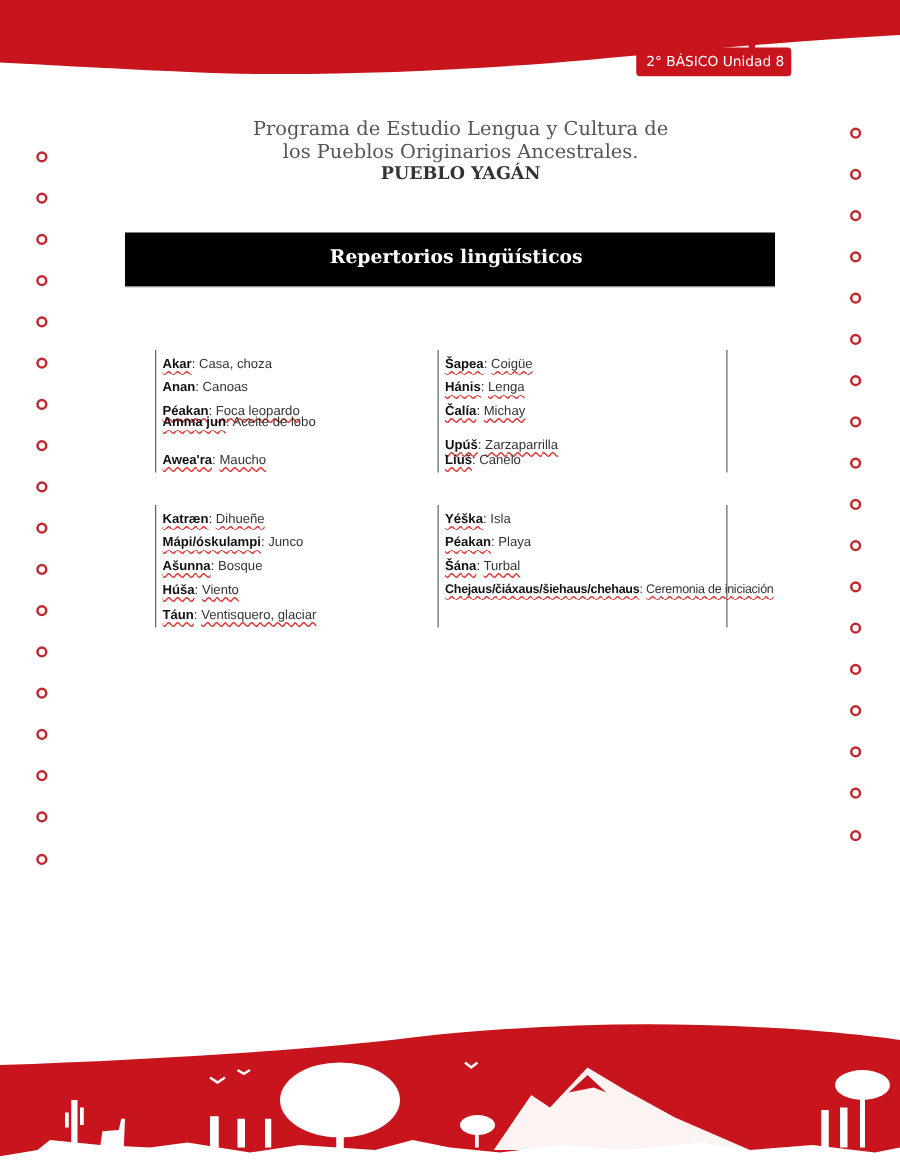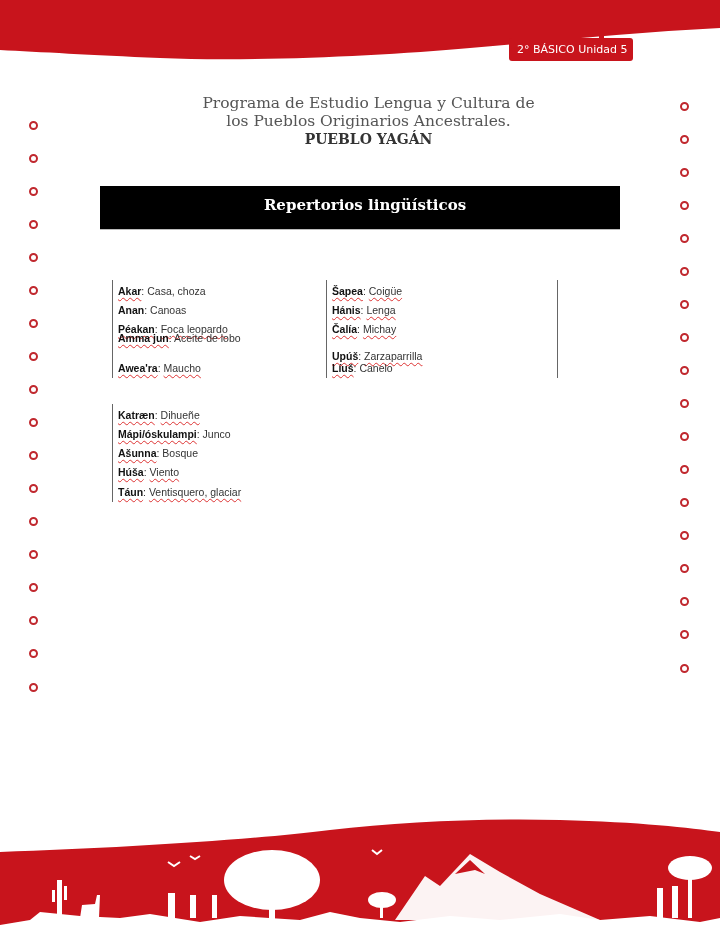--- a/index.html
+++ b/index.html
@@ -27,37 +27,37 @@
 
   .section-bar {
     position: absolute; left: 100px; top: 186px; width: 520px; height: 43px;
     background: #000; color: #fff; font-family: "DejaVu Serif", serif;
     font-weight: bold; font-size: 15px; padding: 10px 0 0 10px;
     box-shadow: 0 1px 0 #bbb;
     text-align: center;
   }
 
   .vocab-table { position: absolute; left: 112px; width: 497px; display: flex; }
-  .vocab-table .col { position: relative; height: 100%; }
+  .vocab-table .col { position: relative; height: 100%; margin-left: 12px; }
   .vocab-table .col.left { width: 214px; border-left: 1.5px solid #666; }
   .vocab-table .col.right { width: 232px; border-left: 1.5px solid #666; border-right: 1.5px solid #666; }
   .entry { position: absolute; left: 5px; font-size: 10.5px; white-space: nowrap; color: #333; }
   .entry .term { font-weight: bold; color: #111; text-decoration: underline wavy #d33; text-decoration-thickness: 1px; text-underline-offset: 2px; }
   .entry .def.spell { text-decoration: underline wavy #d33; text-decoration-thickness: 1px; text-underline-offset: 2px; }
 
   .bottom-art { position: absolute; left: 0; top: 790px; width: 720px; height: 142px; }
 </style>
 </head>
 <body>
 
 <svg class="top-wave" viewBox="0 0 720 80" preserveAspectRatio="none">
   <path d="M0,0 H720 V28 C640,32 560,40 470,48 C380,56 250,62 160,58 C90,55 40,52 0,50 Z" fill="#c8141c"></path>
 </svg>
 <div class="badge-stem"></div>
-<div class="badge">2° BÁSICO Unidad 5</div>
+<div class="badge">2° BÁSICO Unidad 8</div>
 
 <div class="dots" style="left:29px;">
   <div class="dot" style="top:121px"></div>
   <div class="dot" style="top:154px"></div>
   <div class="dot" style="top:187px"></div>
   <div class="dot" style="top:220px"></div>
   <div class="dot" style="top:253px"></div>
   <div class="dot" style="top:286px"></div>
   <div class="dot" style="top:319px"></div>
   <div class="dot" style="top:352px"></div>
@@ -122,20 +122,26 @@
 </div>
 
 <div class="vocab-table" style="top:404px;height:98px;">
   <div class="col left">
     <div class="entry" style="top:5px"><span class="term">Katræn</span>: <span class="def spell">Dihueñe</span></div>
     <div class="entry" style="top:24px"><span class="term">Mápi/óskulampi</span>: <span class="def">Junco</span></div>
     <div class="entry" style="top:43px"><span class="term">Ašunna</span>: <span class="def">Bosque</span></div>
     <div class="entry" style="top:62px"><span class="term">Húša</span>: <span class="def spell">Viento</span></div>
     <div class="entry" style="top:82px"><span class="term">Táun</span>: <span class="def spell">Ventisquero, glaciar</span></div>
   </div>
+  <div class="col right">
+    <div class="entry" style="top:5px"><span class="term">Yéška</span>: <span class="def">Isla</span></div>
+    <div class="entry" style="top:24px"><span class="term">Péakan</span>: <span class="def">Playa</span></div>
+    <div class="entry" style="top:43px"><span class="term">Šána</span>: <span class="def spell">Turbal</span></div>
+    <div class="entry" style="top:62px;font-size:10px;letter-spacing:-0.2px"><span class="term">Chejaus/čiáxaus/šiehaus/chehaus</span>: <span class="def spell">Ceremonia de iniciación</span></div>
+  </div>
 </div>
 
 <svg class="bottom-art" viewBox="0 0 720 142" preserveAspectRatio="none">
   <path d="M0,62 C120,58 250,50 330,40 C400,32 480,28 560,30 C640,32 690,38 720,42 V142 H0 Z" fill="#c8141c"></path>
 
   <path d="M0,142 V135 L30,130 L40,122 L60,124 L80,126 L120,128 L150,124 L200,132 L240,126 L300,130 L330,122 L360,128 L400,132 L450,126 L500,130 L560,124 L600,130 L650,126 L700,132 L720,128 V142 Z" fill="#ffffff"></path>
 
   <rect x="57" y="90" width="5" height="38" fill="#fff"></rect>
   <rect x="52" y="100" width="3" height="12" fill="#fff"></rect>
   <rect x="64" y="96" width="3" height="14" fill="#fff"></rect>

